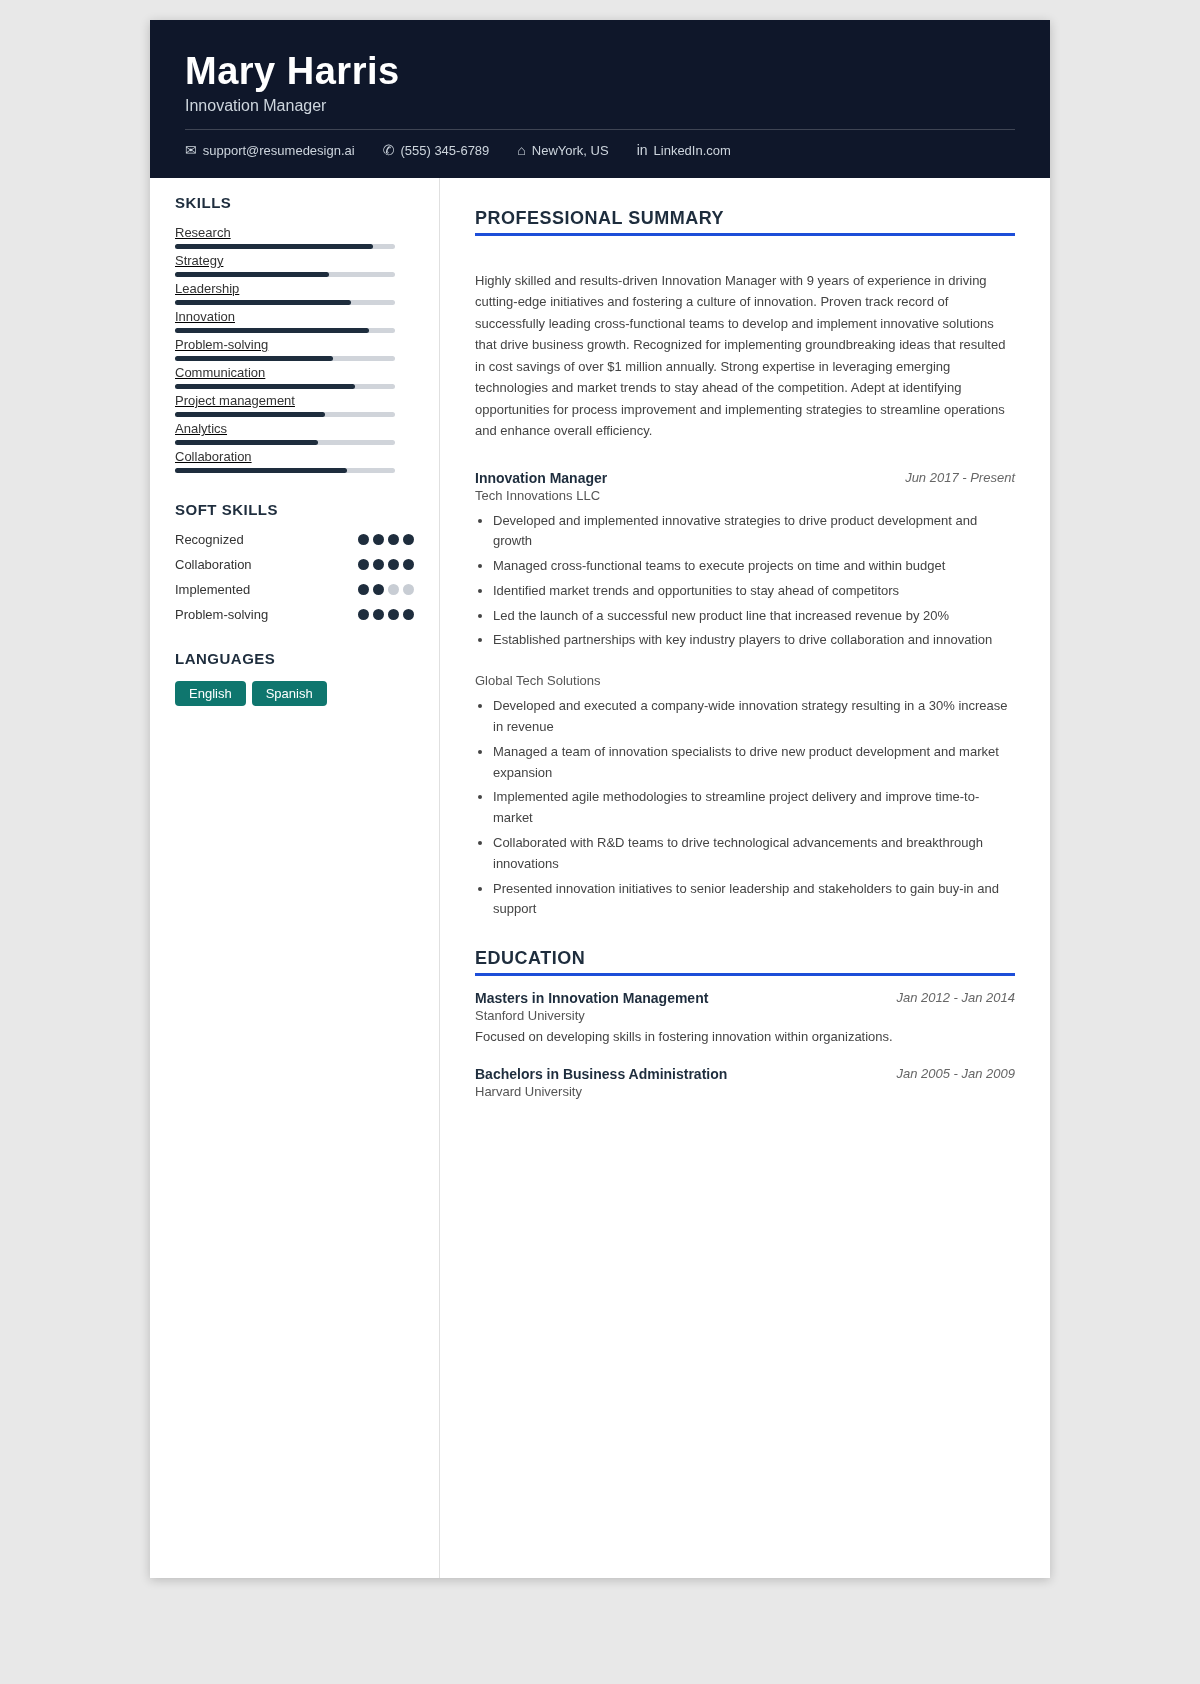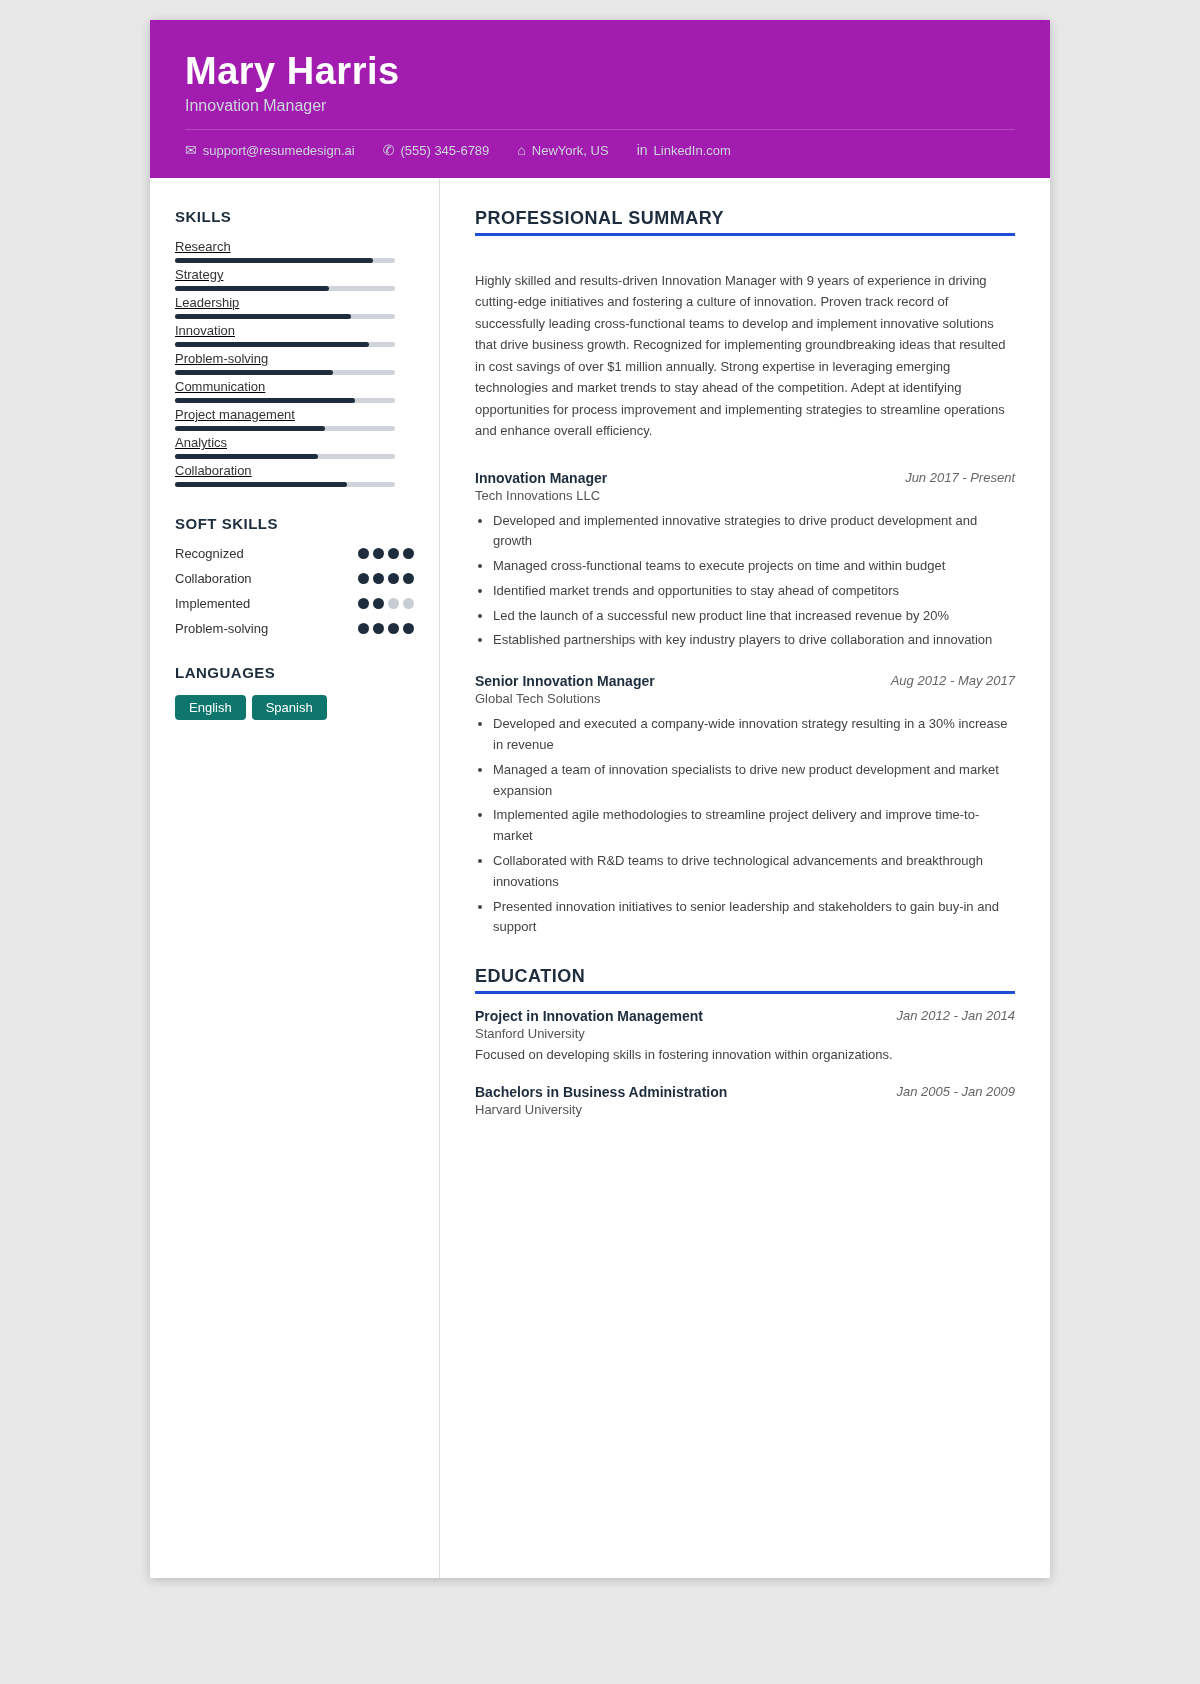--- a/index.html
+++ b/index.html
@@ -10,21 +10,21 @@
       justify-content: center;
       padding: 20px 0;
     }
     .resume {
       width: 900px;
       background: #fff;
       box-shadow: 0 2px 10px rgba(0,0,0,0.2);
     }
     
     .header {
-      background: #a21caf;
+      background: #0f172a;
       color: #fff;
       padding: 30px 35px 20px 35px;
     }
     .header-name {
       font-size: 38px;
       font-weight: 700;
       letter-spacing: 0.5px;
       color: #fff;
     }
     .header-title {
@@ -56,21 +56,21 @@
     }
     
     .body {
       display: flex;
       min-height: 1400px;
     }
     
     .sidebar {
       width: 290px;
       min-width: 290px;
-      padding: 30px 25px;
+      padding: 16px 25px;
       border-right: 1px solid #e0e0e0;
     }
     .sidebar-section {
       margin-bottom: 28px;
     }
     .sidebar-section-title {
       font-size: 15px;
       font-weight: 700;
       letter-spacing: 0.5px;
       color: #1e2d3d;
@@ -385,42 +385,38 @@
     <div class="job-company">Tech Innovations LLC</div>
     <ul class="job-bullets">
                 <li>Developed and implemented innovative strategies to drive product development and growth</li>
                 <li>Managed cross-functional teams to execute projects on time and within budget</li>
                 <li>Identified market trends and opportunities to stay ahead of competitors</li>
                 <li>Led the launch of a successful new product line that increased revenue by 20%</li>
                 <li>Established partnerships with key industry players to drive collaboration and innovation</li>
               </ul>
   </div>
             <div class="job">
-    <div class="job-header">
-      <span class="job-title">Senior Innovation Manager</span>
-      <span class="job-date">Aug 2012 - May 2017</span>
-    </div>
     <div class="job-company">Global Tech Solutions</div>
     <ul class="job-bullets">
                 <li>Developed and executed a company-wide innovation strategy resulting in a 30% increase in revenue</li>
                 <li>Managed a team of innovation specialists to drive new product development and market expansion</li>
                 <li>Implemented agile methodologies to streamline project delivery and improve time-to-market</li>
                 <li>Collaborated with R&amp;D teams to drive technological advancements and breakthrough innovations</li>
                 <li>Presented innovation initiatives to senior leadership and stakeholders to gain buy-in and support</li>
               </ul>
   </div>
           </div>
       </div>
 
       <div class="section">
         <div class="section-title">EDUCATION</div>
         <div id="edu-container">
             <div class="edu-item">
     <div class="edu-header">
-      <span class="edu-degree">Project in Innovation Management</span>
+      <span class="edu-degree">Masters in Innovation Management</span>
       <span class="edu-date">Jan 2012 - Jan 2014</span>
     </div>
     <div class="edu-school">Stanford University</div>
     <div class="edu-desc">Focused on developing skills in fostering innovation within organizations.</div>
   </div>
             <div class="edu-item">
     <div class="edu-header">
       <span class="edu-degree">Bachelors in Business Administration</span>
       <span class="edu-date">Jan 2005 - Jan 2009</span>
     </div>

